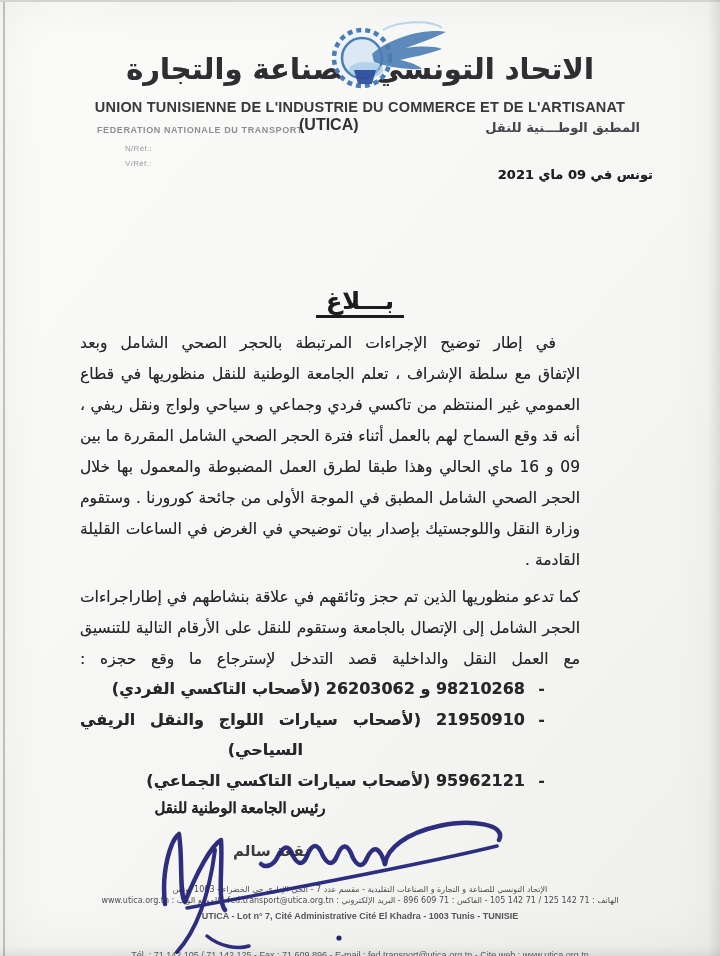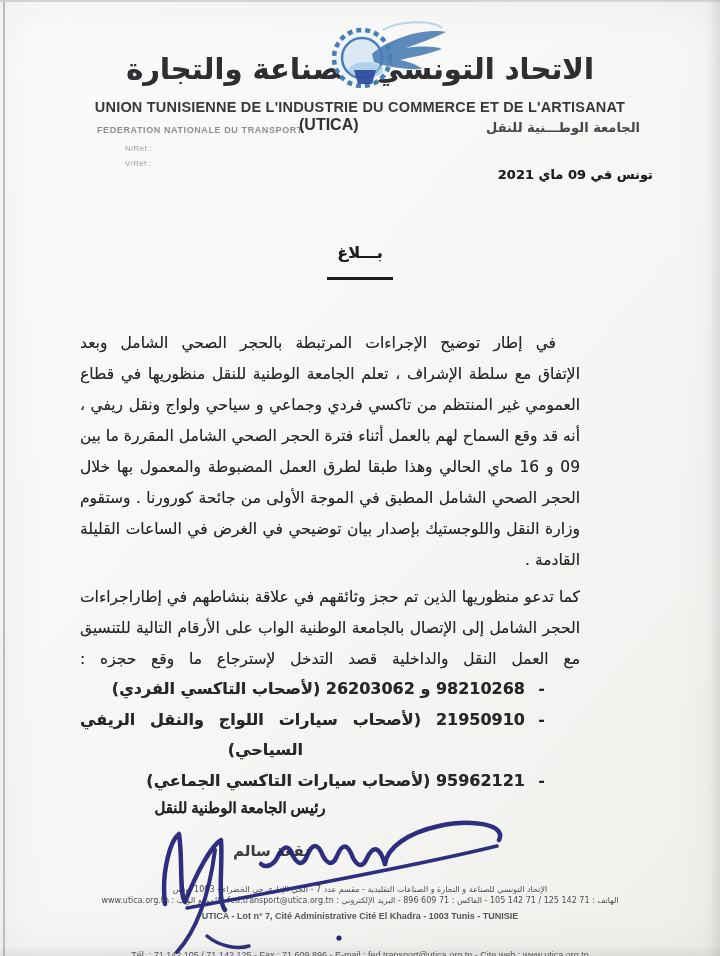--- a/index.html
+++ b/index.html
@@ -39,22 +39,22 @@
   .fed-ar{position:absolute;right:80px;top:120px;direction:rtl;
     font-size:13px;font-weight:600;color:#45454b;}
   .ref{position:absolute;left:97px;font-family:"Liberation Sans",sans-serif;
     font-size:8px;color:#9b9b9f;letter-spacing:.3px;padding-left:28px;}
   .nref{top:144px;} .vref{top:159px;text-align:right;}
   .dateline{position:absolute;right:67px;top:167px;direction:rtl;
     font-size:13px;font-weight:bold;color:#202024;}
 
   
   .title-wrap{position:absolute;left:0;right:0;top:243px;text-align:center;}
-  .title{display:inline-block;direction:rtl;font-size:16px;font-weight:bold;color:#1d1d21;
-    padding:0 10px 15px 10px;border-bottom:3px solid #1d1d21;text-shadow:0 0 .5px rgba(0,0,0,.5);}
+  .title{display:inline-block;direction:rtl;font-size:24px;font-weight:bold;color:#1d1d21;
+    padding:0 10px 0 10px;border-bottom:3px solid #1d1d21;text-shadow:0 0 .5px rgba(0,0,0,.5);margin-top:44px;}
 
   
   .p{position:absolute;left:80px;width:500px;direction:rtl;font-size:15.5px;color:#26262b;}
   .p1{top:328px;} .p2{top:582px;}
   .ln{height:31px;line-height:31px;overflow:hidden;text-shadow:0 0 .5px rgba(20,20,30,.5);}
   .jl{text-align:justify;text-align-last:justify;}
   .ind{padding-right:24px;}
   .end{text-align:right;}
 
   .list{position:absolute;left:80px;top:674px;width:500px;direction:rtl;
@@ -96,21 +96,21 @@
       <circle cx="34" cy="40" r="20" fill="#dce9f5" stroke="#4b7db5" stroke-width="2.5"></circle>
       <ellipse cx="38" cy="52" rx="17" ry="8" fill="#9cc4e4" opacity=".65"></ellipse>
       <path d="M44 36 C 64 18 100 10 118 14 C 102 22 88 26 78 30 C 92 28 106 28 114 31 C 98 37 84 39 72 42 C 82 44 90 47 94 51 C 76 52 56 48 46 44 Z" fill="#4b7db5" opacity=".9"></path>
       <path d="M26 52 L 48 52 L 44 66 L 30 66 Z" fill="#2a4a9b" opacity=".92"></path>
     </svg>
   </div>
   <div class="org-ar">الاتحاد التونسي للصناعة والتجارة</div>
   <div class="org-fr">UNION TUNISIENNE DE L'INDUSTRIE DU COMMERCE ET DE L'ARTISANAT</div>
   <div class="fed-fr">FEDERATION NATIONALE DU TRANSPORT</div>
   <div class="acronym">(UTICA)</div>
-  <div class="fed-ar">الجامعة الوطـــنية للنقل</div>
+  <div class="fed-ar">المطبق الوطـــنية للنقل</div>
   <div class="ref nref">N/Réf.:</div>
   <div class="ref vref">V/Réf.:</div>
   <div class="dateline ink">تونس في 09 ماي 2021</div>
 
   <div class="title-wrap">
     <span class="title">بـــلاغ</span>
   </div>
 
   <div class="p p1">
     <div class="ln jl ind">في إطار توضيح الإجراءات المرتبطة بالحجر الصحي الشامل وبعد</div>
@@ -118,21 +118,21 @@
     <div class="ln jl">العمومي غير المنتظم من تاكسي فردي وجماعي و سياحي ولواج ونقل ريفي ،</div>
     <div class="ln jl">أنه قد وقع السماح لهم بالعمل أثناء فترة الحجر الصحي الشامل المقررة ما بين</div>
     <div class="ln jl">09 و 16 ماي الحالي وهذا طبقا لطرق العمل المضبوطة والمعمول بها خلال</div>
     <div class="ln jl">الحجر الصحي الشامل المطبق في الموجة الأولى من جائحة كورورنا . وستقوم</div>
     <div class="ln jl">وزارة النقل واللوجستيك بإصدار بيان توضيحي في الغرض في الساعات القليلة</div>
     <div class="ln end">القادمة .</div>
   </div>
 
   <div class="p p2">
     <div class="ln jl">كما تدعو منظوريها الذين تم حجز وثائقهم في علاقة بنشاطهم في إطاراجراءات</div>
-    <div class="ln jl">الحجر الشامل إلى الإتصال بالجامعة الوطنية الواب على الأرقام التالية للتنسيق</div>
+    <div class="ln jl">الحجر الشامل إلى الإتصال بالجامعة وستقوم للنقل على الأرقام التالية للتنسيق</div>
     <div class="ln jl">مع العمل النقل والداخلية قصد التدخل لإسترجاع ما وقع حجزه :</div>
   </div>
 
   <div class="list">
     <div class="bullet">
       <span class="dash">-</span>
       <div class="btext">
         <div class="bln end">98210268 و 26203062 (لأصحاب التاكسي الفردي)</div>
       </div>
     </div>

